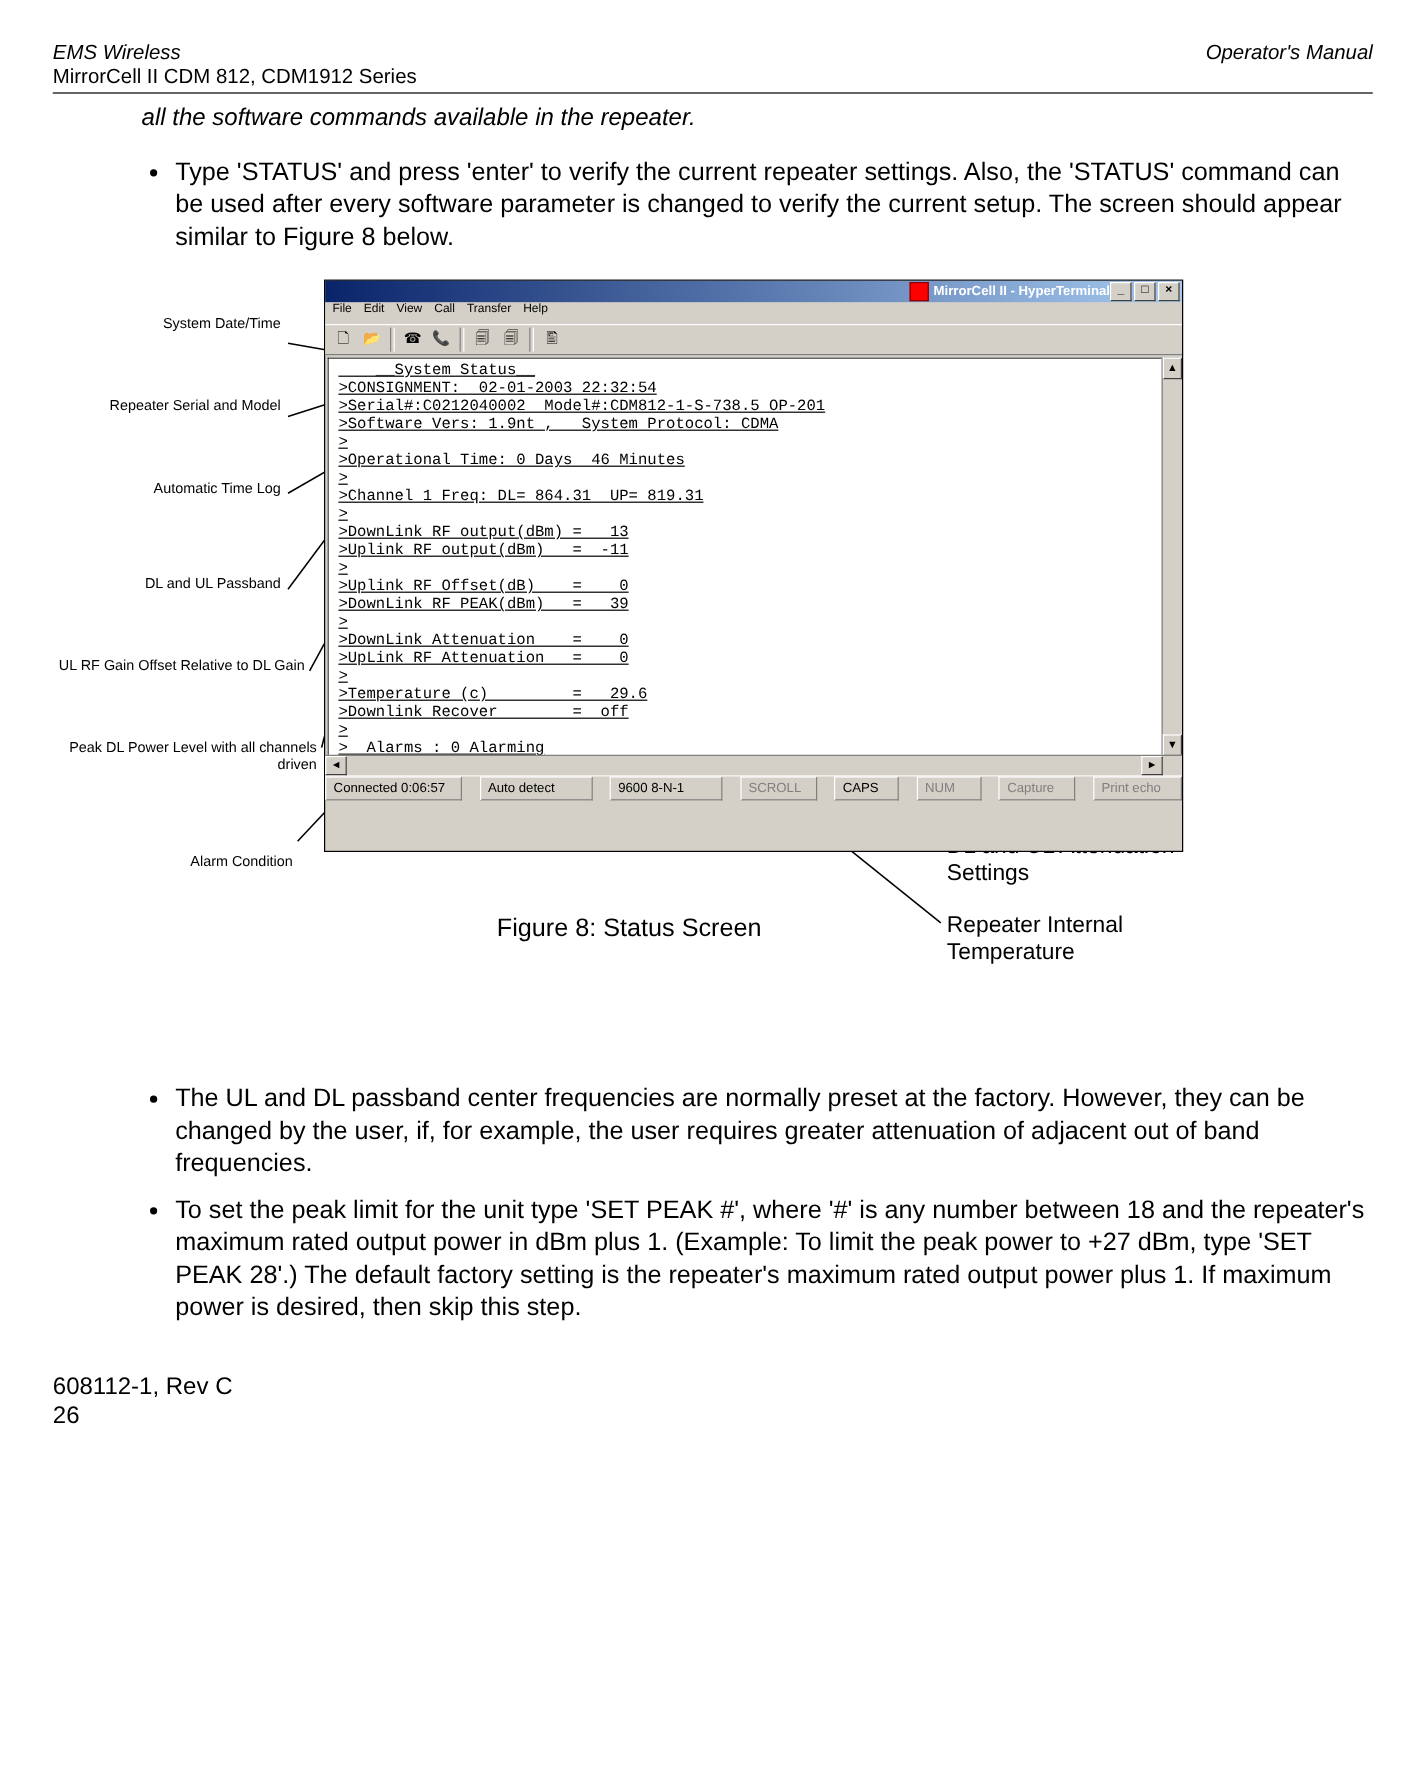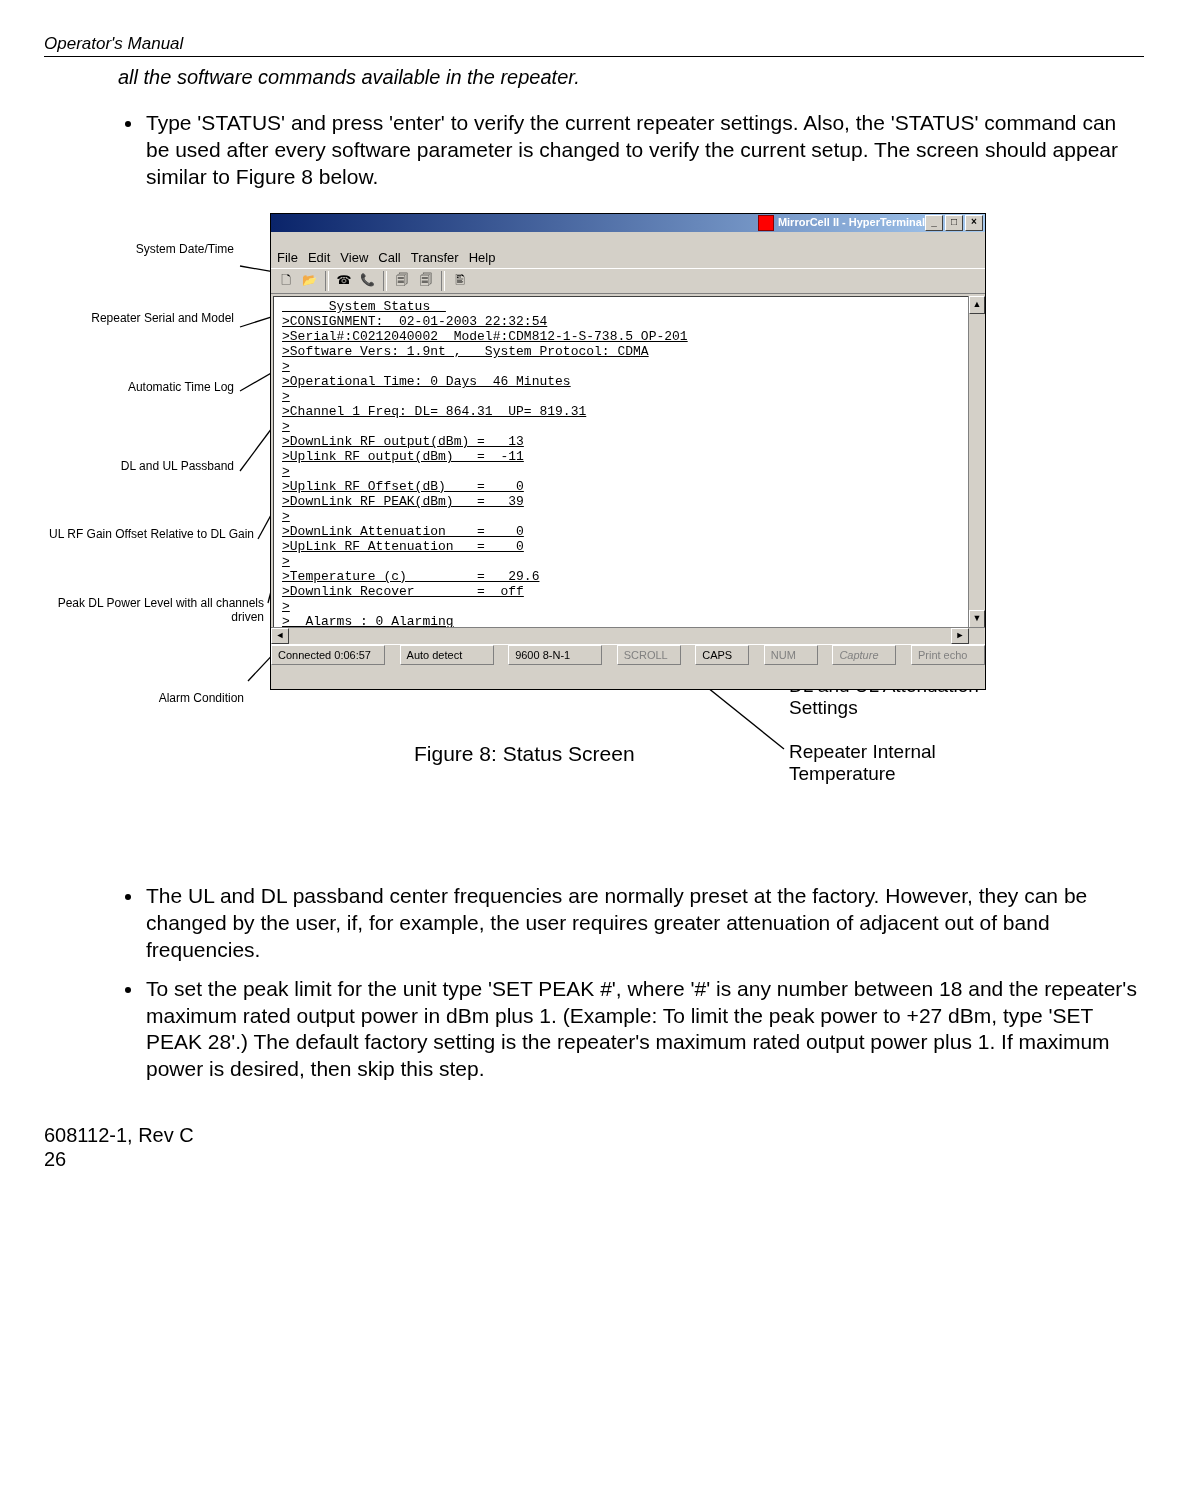--- a/index.html
+++ b/index.html
@@ -111,23 +111,23 @@
     color:#000;
     text-align:center;
     line-height:12px;
     font-weight:bold;
   }
   .ht-menubar {
     height: 18px;
     background: #d4d0c8;
     display:flex;
     gap: 10px;
-    padding: 18px 6px 0 6px;
+    padding: 0 6px 0 6px;
     font-family: Tahoma, Arial, sans-serif;
-    font-size: 13px;
+    font-size: 10px;
   }
   .ht-toolbar {
     height: 24px;
     background: #d4d0c8;
     border-top: 1px solid #fff;
     border-bottom: 1px solid #808080;
     display:flex;
     align-items:center;
     gap: 2px;
     padding: 0 4px;
@@ -218,20 +218,24 @@
   .footer {
     margin-top: 40px;
     font-size: 20px;
     line-height:1.2;
   }
 </style>
 </head>
 <body>
 
 <div class="header">
+  <div class="left">
+    <span>EMS Wireless</span><br>
+    <span class="line2">MirrorCell II CDM 812, CDM1912 Series</span>
+  </div>
   <div class="right">
     <span>Operator's Manual</span>
   </div>
 </div>
 
 <div class="continuation">all the software commands available in the repeater.</div>
 
 <ul class="main-bullets">
   <li>Type 'STATUS' and press 'enter' to verify the current repeater settings.  Also, the 'STATUS' command can be used after every software parameter is changed to verify the current setup.  The screen should appear similar to Figure 8 below.</li>
 </ul>
@@ -352,21 +356,21 @@
           <span class="arr right">►</span>
         </div>
       </div>
     <div class="ht-status">
       <span style="width:100px;">Connected 0:06:57</span>
       <span style="width:80px;">Auto detect</span>
       <span style="width:80px;">9600 8-N-1</span>
       <span style="width:50px; color:#808080;">SCROLL</span>
       <span style="width:40px;">CAPS</span>
       <span style="width:40px; color:#808080;">NUM</span>
-      <span style="width:50px; color:#808080;font-style:italic;">Capture</span>
+      <span style="width:50px; color:#808080;">Capture</span>
       <span style="width:60px; color:#808080;">Print echo</span>
     </div>
   </div>
 </div>
 
 <ul class="main-bullets" style="margin-top:90px;">
   <li>The UL and DL passband center frequencies are normally preset at the factory.  However, they can be changed by the user, if, for example, the user requires greater attenuation of adjacent out of band frequencies.</li>
   <li>To set the peak limit for the unit type 'SET PEAK #', where '#' is any number between 18 and the repeater's maximum rated output power in dBm plus 1.  (Example:  To limit the peak power to +27 dBm, type 'SET PEAK 28'.)  The default factory setting is the repeater's maximum rated output power plus 1.  If maximum power is desired, then skip this step.</li>
 </ul>
 

